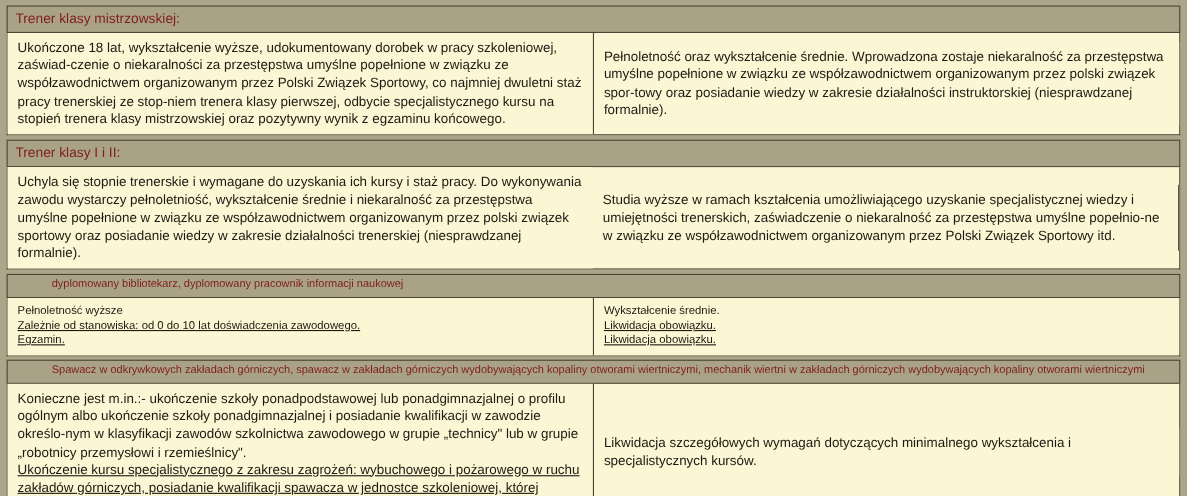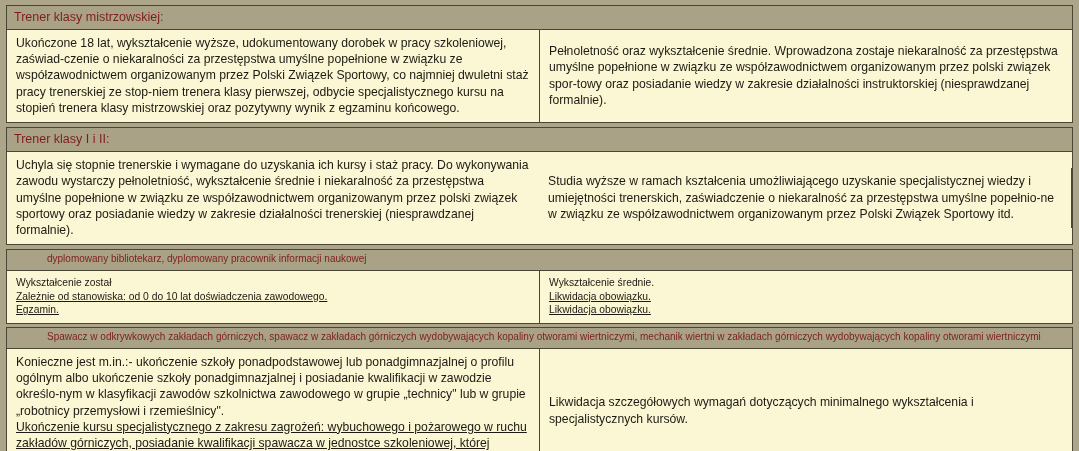--- a/index.html
+++ b/index.html
@@ -101,21 +101,21 @@
           <div class="cell left lg">
             <p>Studia wyższe w ramach kształcenia umożliwiającego uzyskanie specjalistycznej wiedzy i umiejętności trenerskich, zaświadczenie o niekaralność za przestępstwa umyślne popełnio-ne w związku ze współzawodnictwem organizowanym przez Polski Związek Sportowy itd.</p>
           </div>
         </div>
       </div>
       <div class="gap"></div>
       <div class="section">
         <div class="band sm">dyplomowany bibliotekarz, dyplomowany pracownik informacji naukowej</div>
         <div class="tworow">
           <div class="cell left sm">
-            <p>Wykształcenie został</p>
+            <p>Pełnoletność wyższe</p>
             <p>Zależnie od stanowiska: od 0 do 10 lat doświadczenia zawodowego.</p>
             <p>Egzamin.</p>
           </div>
           <div class="cell right sm">
             <p>Wykształcenie średnie.</p>
             <p>Likwidacja obowiązku.</p>
             <p>Likwidacja obowiązku.</p>
           </div>
         </div>
       </div>

